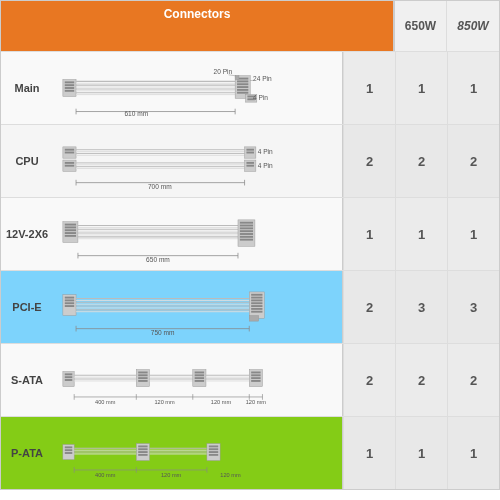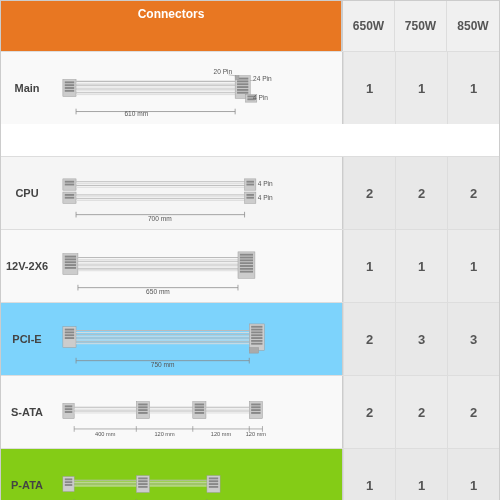--- a/index.html
+++ b/index.html
@@ -33,21 +33,21 @@
     .header-watt {
       width: 52px;
       text-align: center;
       padding: 18px 4px;
       font-weight: bold;
       font-size: 12px;
       color: #555;
       border-right: 1px solid #ddd;
       background: #f0f0f0;
     }
-    .header-watt:last-child { border-right: none; }
+    .header-watt:last-child { border-right: none; font-style: italic; }
 
     
     .data-row {
       display: flex;
       border-top: 1px solid #ddd;
       min-height: 72px;
       align-items: center;
       justify-content: space-between;
     }
     .data-row:nth-child(odd) { background: #fff; }
@@ -94,21 +94,20 @@
   </style>
 </head>
 <body>
 
 <div class="table-wrap">
 
   <div class="header-row">
     <div class="header-connector">Connectors</div>
     <div style="display:flex; background:#ebebeb; border-left:1px solid #ccc;">
       <div class="header-watt">650W</div>
-      <div class="header-watt">750W</div>
       <div class="header-watt">850W</div>
     </div>
   </div>
 
   <div class="data-row">
     <div class="col-label">Main</div>
     <div class="col-diagram">
       <svg class="diagram-svg" viewBox="0 0 290 62" xmlns="http://www.w3.org/2000/svg">
 
         <rect x="2" y="22" width="14" height="18" fill="#ccc" stroke="#999" stroke-width="0.5"></rect>
@@ -155,21 +154,21 @@
         <text x="80" y="61" font-size="7" fill="#555" text-anchor="middle">610 mm</text>
       </svg>
     </div>
     <div style="display:flex; background:#ebebeb; border-left:1px solid #ccc; align-self:stretch;">
       <div class="col-val">1</div>
       <div class="col-val">1</div>
       <div class="col-val">1</div>
     </div>
   </div>
 
-  <div class="data-row" style="background:#f5f5f5;margin-top:32px;">
+  <div class="data-row" style="background:#f5f5f5;">
     <div class="col-label">CPU</div>
     <div class="col-diagram">
       <svg class="diagram-svg" viewBox="0 0 290 62" xmlns="http://www.w3.org/2000/svg">
 
         <rect x="2" y="16" width="14" height="12" fill="#ccc" stroke="#999" stroke-width="0.5"></rect>
         <rect x="4" y="18" width="10" height="2" fill="#888"></rect>
         <rect x="4" y="21" width="10" height="2" fill="#888"></rect>
         <rect x="2" y="30" width="14" height="12" fill="#ccc" stroke="#999" stroke-width="0.5"></rect>
         <rect x="4" y="32" width="10" height="2" fill="#888"></rect>
         <rect x="4" y="35" width="10" height="2" fill="#888"></rect>

